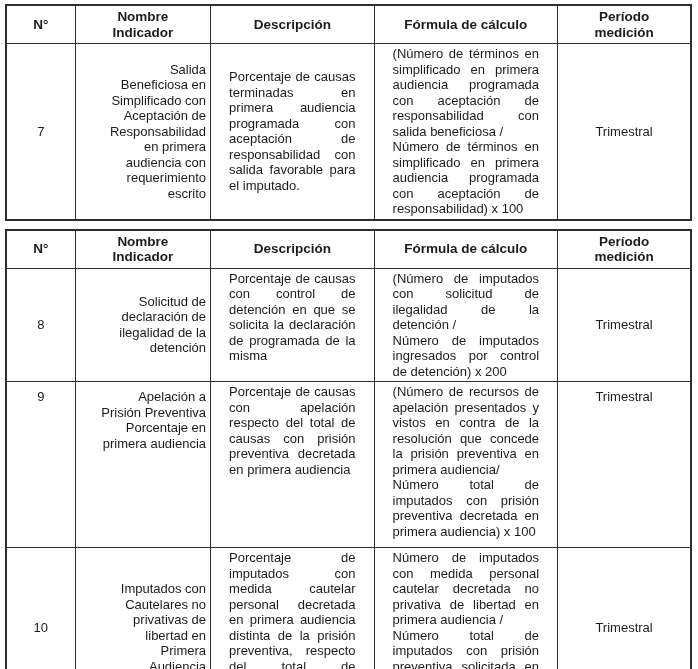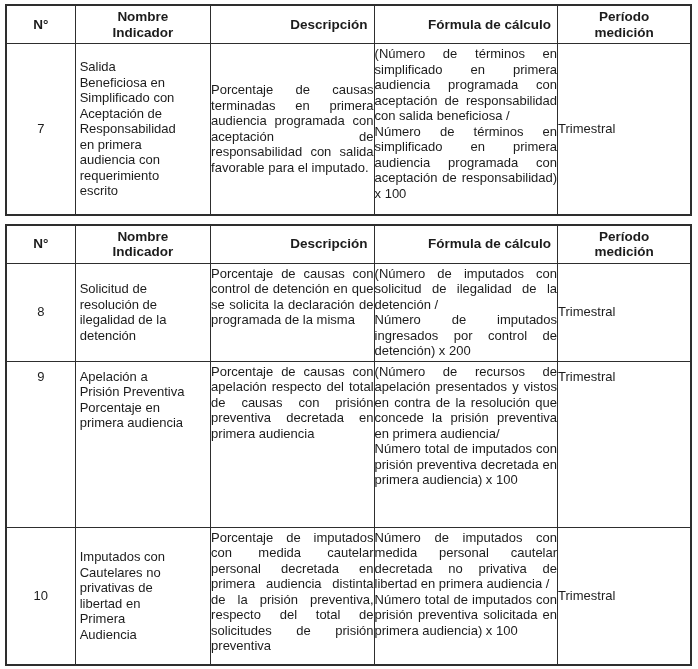--- a/index.html
+++ b/index.html
@@ -29,48 +29,49 @@
   col.c-num     { width: 69px; }
   col.c-nombre  { width: 135px; }
   col.c-desc    { width: 163px; }
   col.c-formula { width: 183px; }
   col.c-periodo { width: 133px; }
 
   th, td {
     border: 1.5px solid #2e2e2e;
     font-size: 13px;
     line-height: 15.5px;
-    padding: 2px 0;
+    padding: 2px 18px;
     vertical-align: middle;
     overflow: hidden;
     word-wrap: break-word;
   }
   th {
     font-size: 13.5px;
     font-weight: bold;
     white-space: pre-line;
     padding: 3px 6px;
   }
   th.th-center { text-align: center; }
-  th.th-left   { text-align: right; }
+  th.th-left   { text-align: center; }
 
   td.num {
     text-align: center;
   }
   td.nombre {
-    text-align: left;
+    text-align: right;
     white-space: pre-line;
     padding: 2px 4px;
   }
   td.desc, td.formula {
     text-align: justify;
     white-space: pre-line;
     vertical-align: middle;
   }
   td.periodo {
+    text-align: center;
   }
   td.vtop {
     vertical-align: top;
   }
   td.pad-top {
     padding-top: 7px;
   }
 
   tr.hdr-row   { height: 30px; }
   tr.row-7     { height: 171px; }
@@ -134,21 +135,21 @@
       <th class="th-center">Nombre
 Indicador</th>
       <th class="th-left">Descripción</th>
       <th class="th-left">Fórmula de cálculo</th>
       <th class="th-center">Período
 medición</th>
     </tr>
     <tr class="row-8">
       <td class="num">8</td>
       <td class="nombre">Solicitud de
-resolución de
+declaración de
 ilegalidad de la
 detención</td>
       <td class="desc vtop">Porcentaje de causas con control de detención en que se solicita la declaración de programada de la misma</td>
       <td class="formula">(Número de imputados con solicitud de ilegalidad de la detención /
 Número de imputados ingresados por control de detención) x 200</td>
       <td class="periodo">Trimestral</td>
     </tr>
     <tr class="row-9">
       <td class="num vtop pad-top">9</td>
       <td class="nombre vtop pad-top">Apelación a

